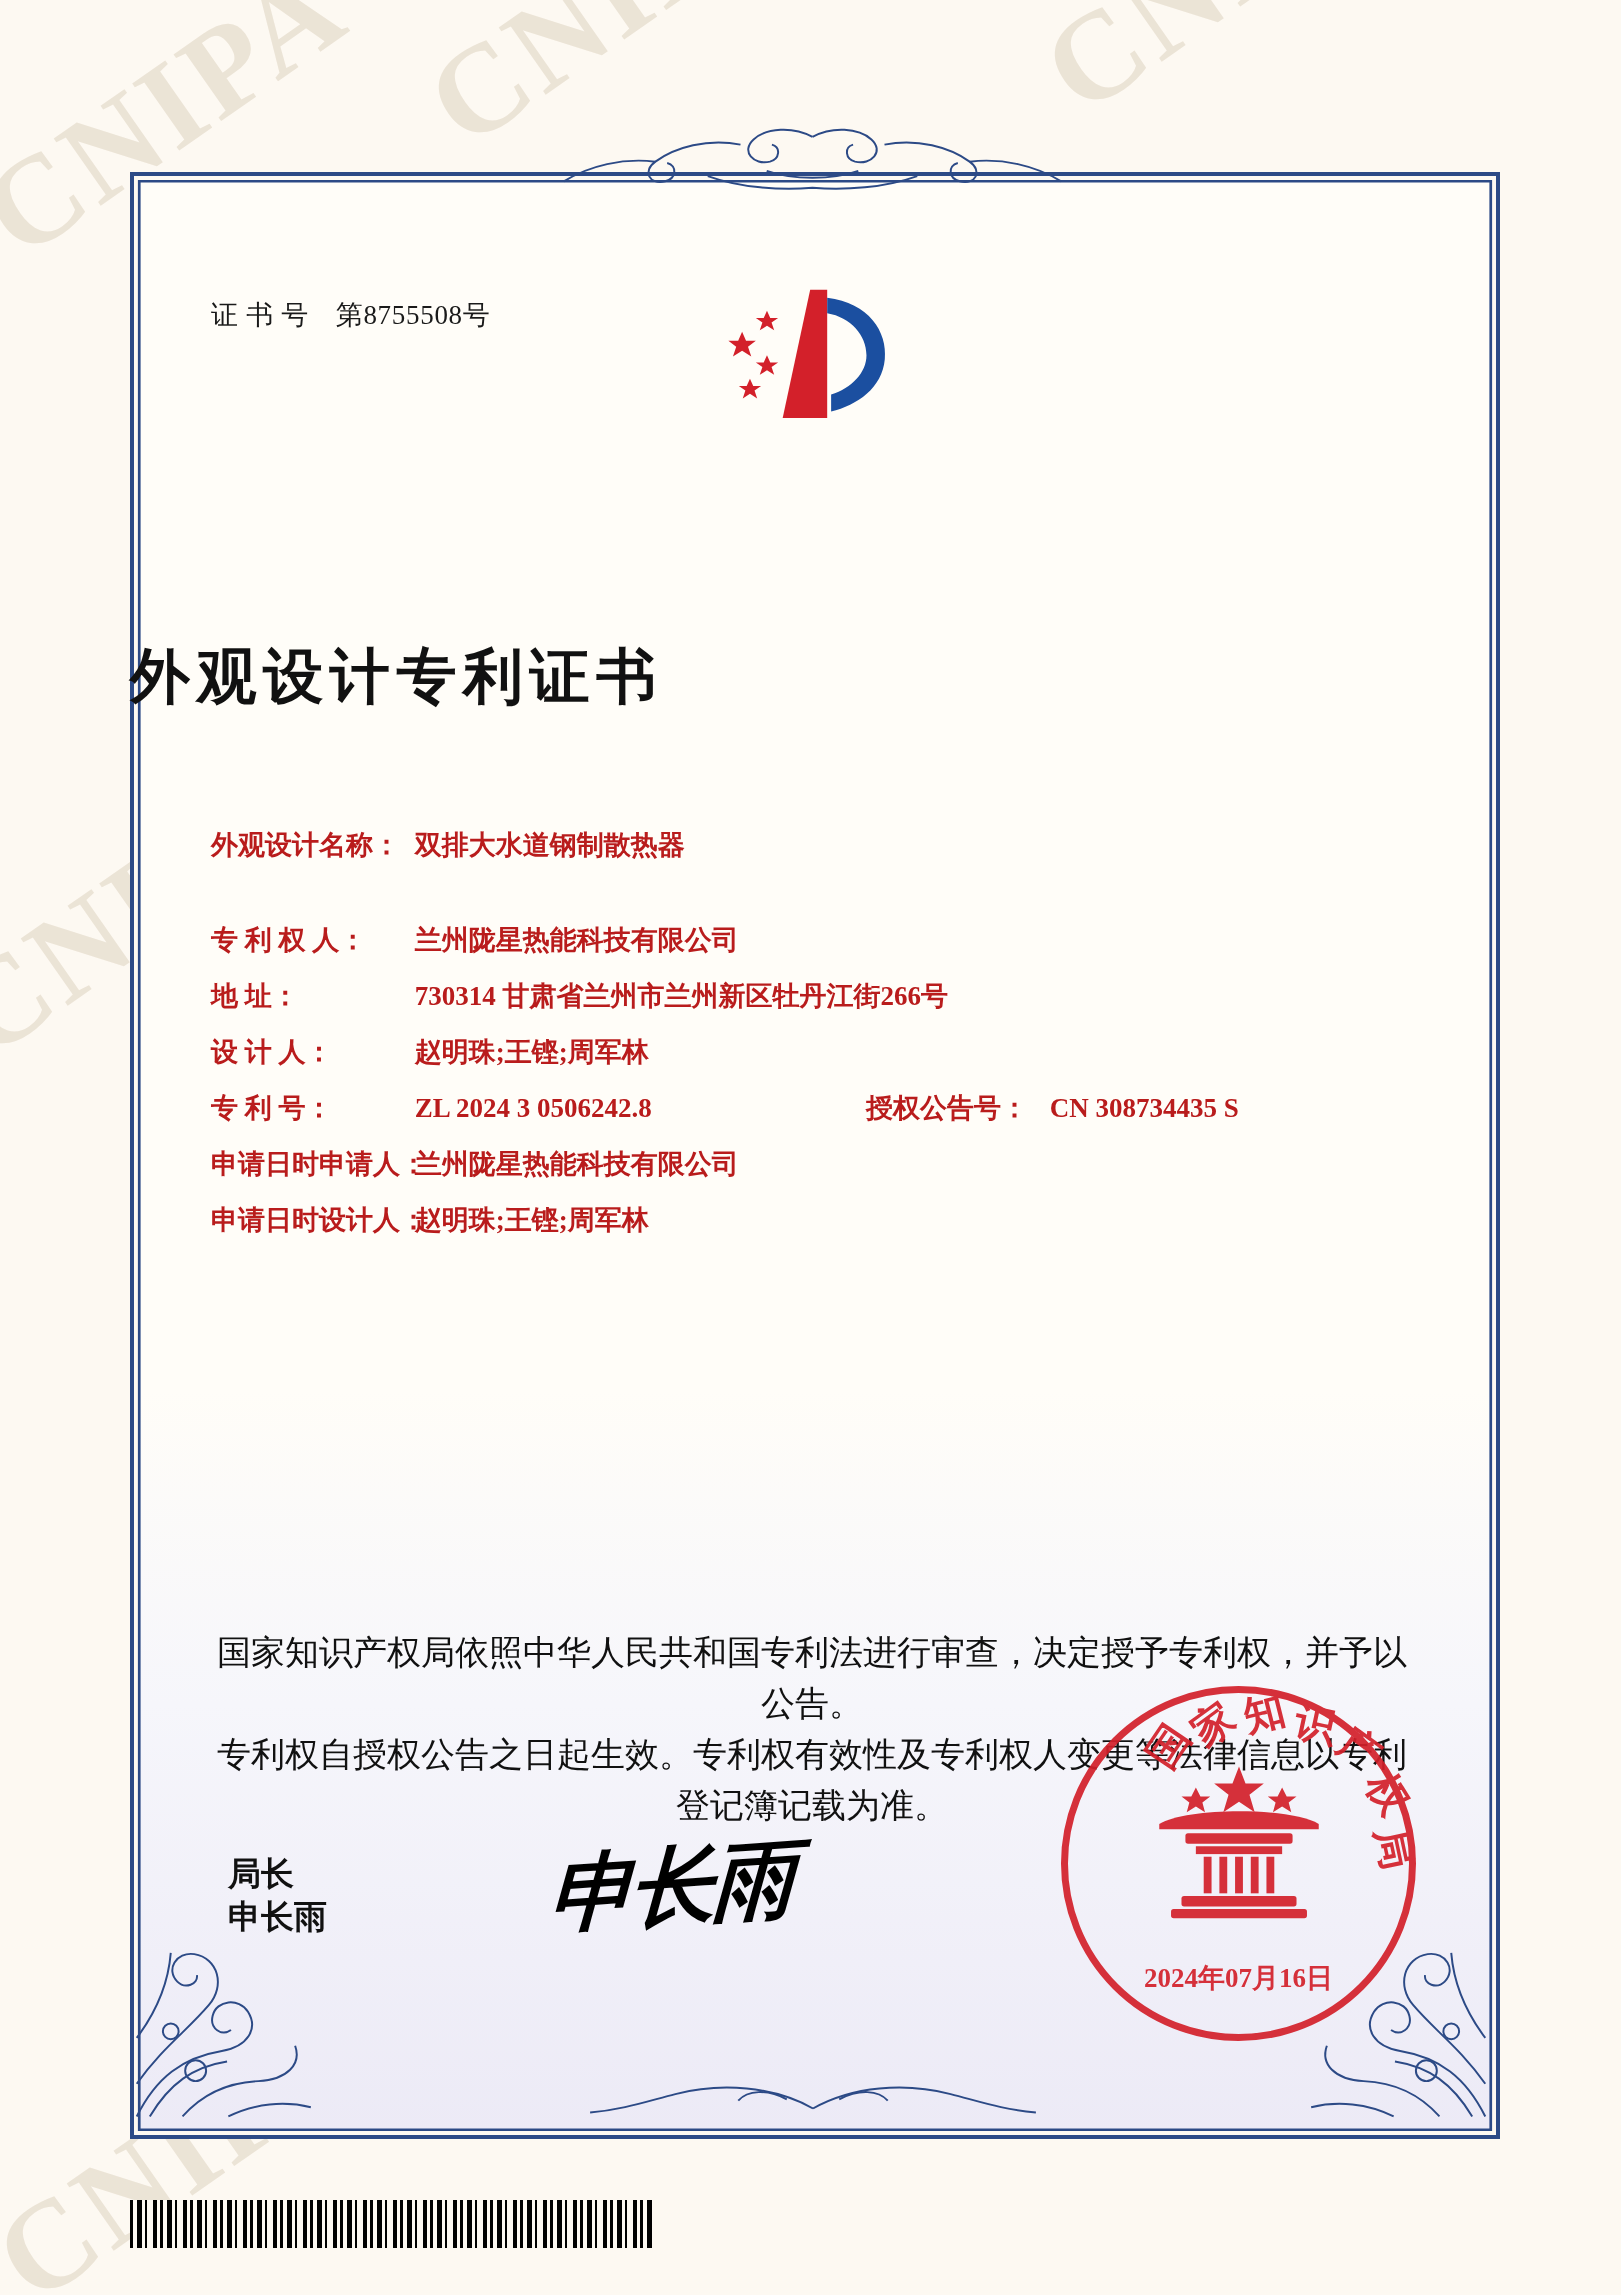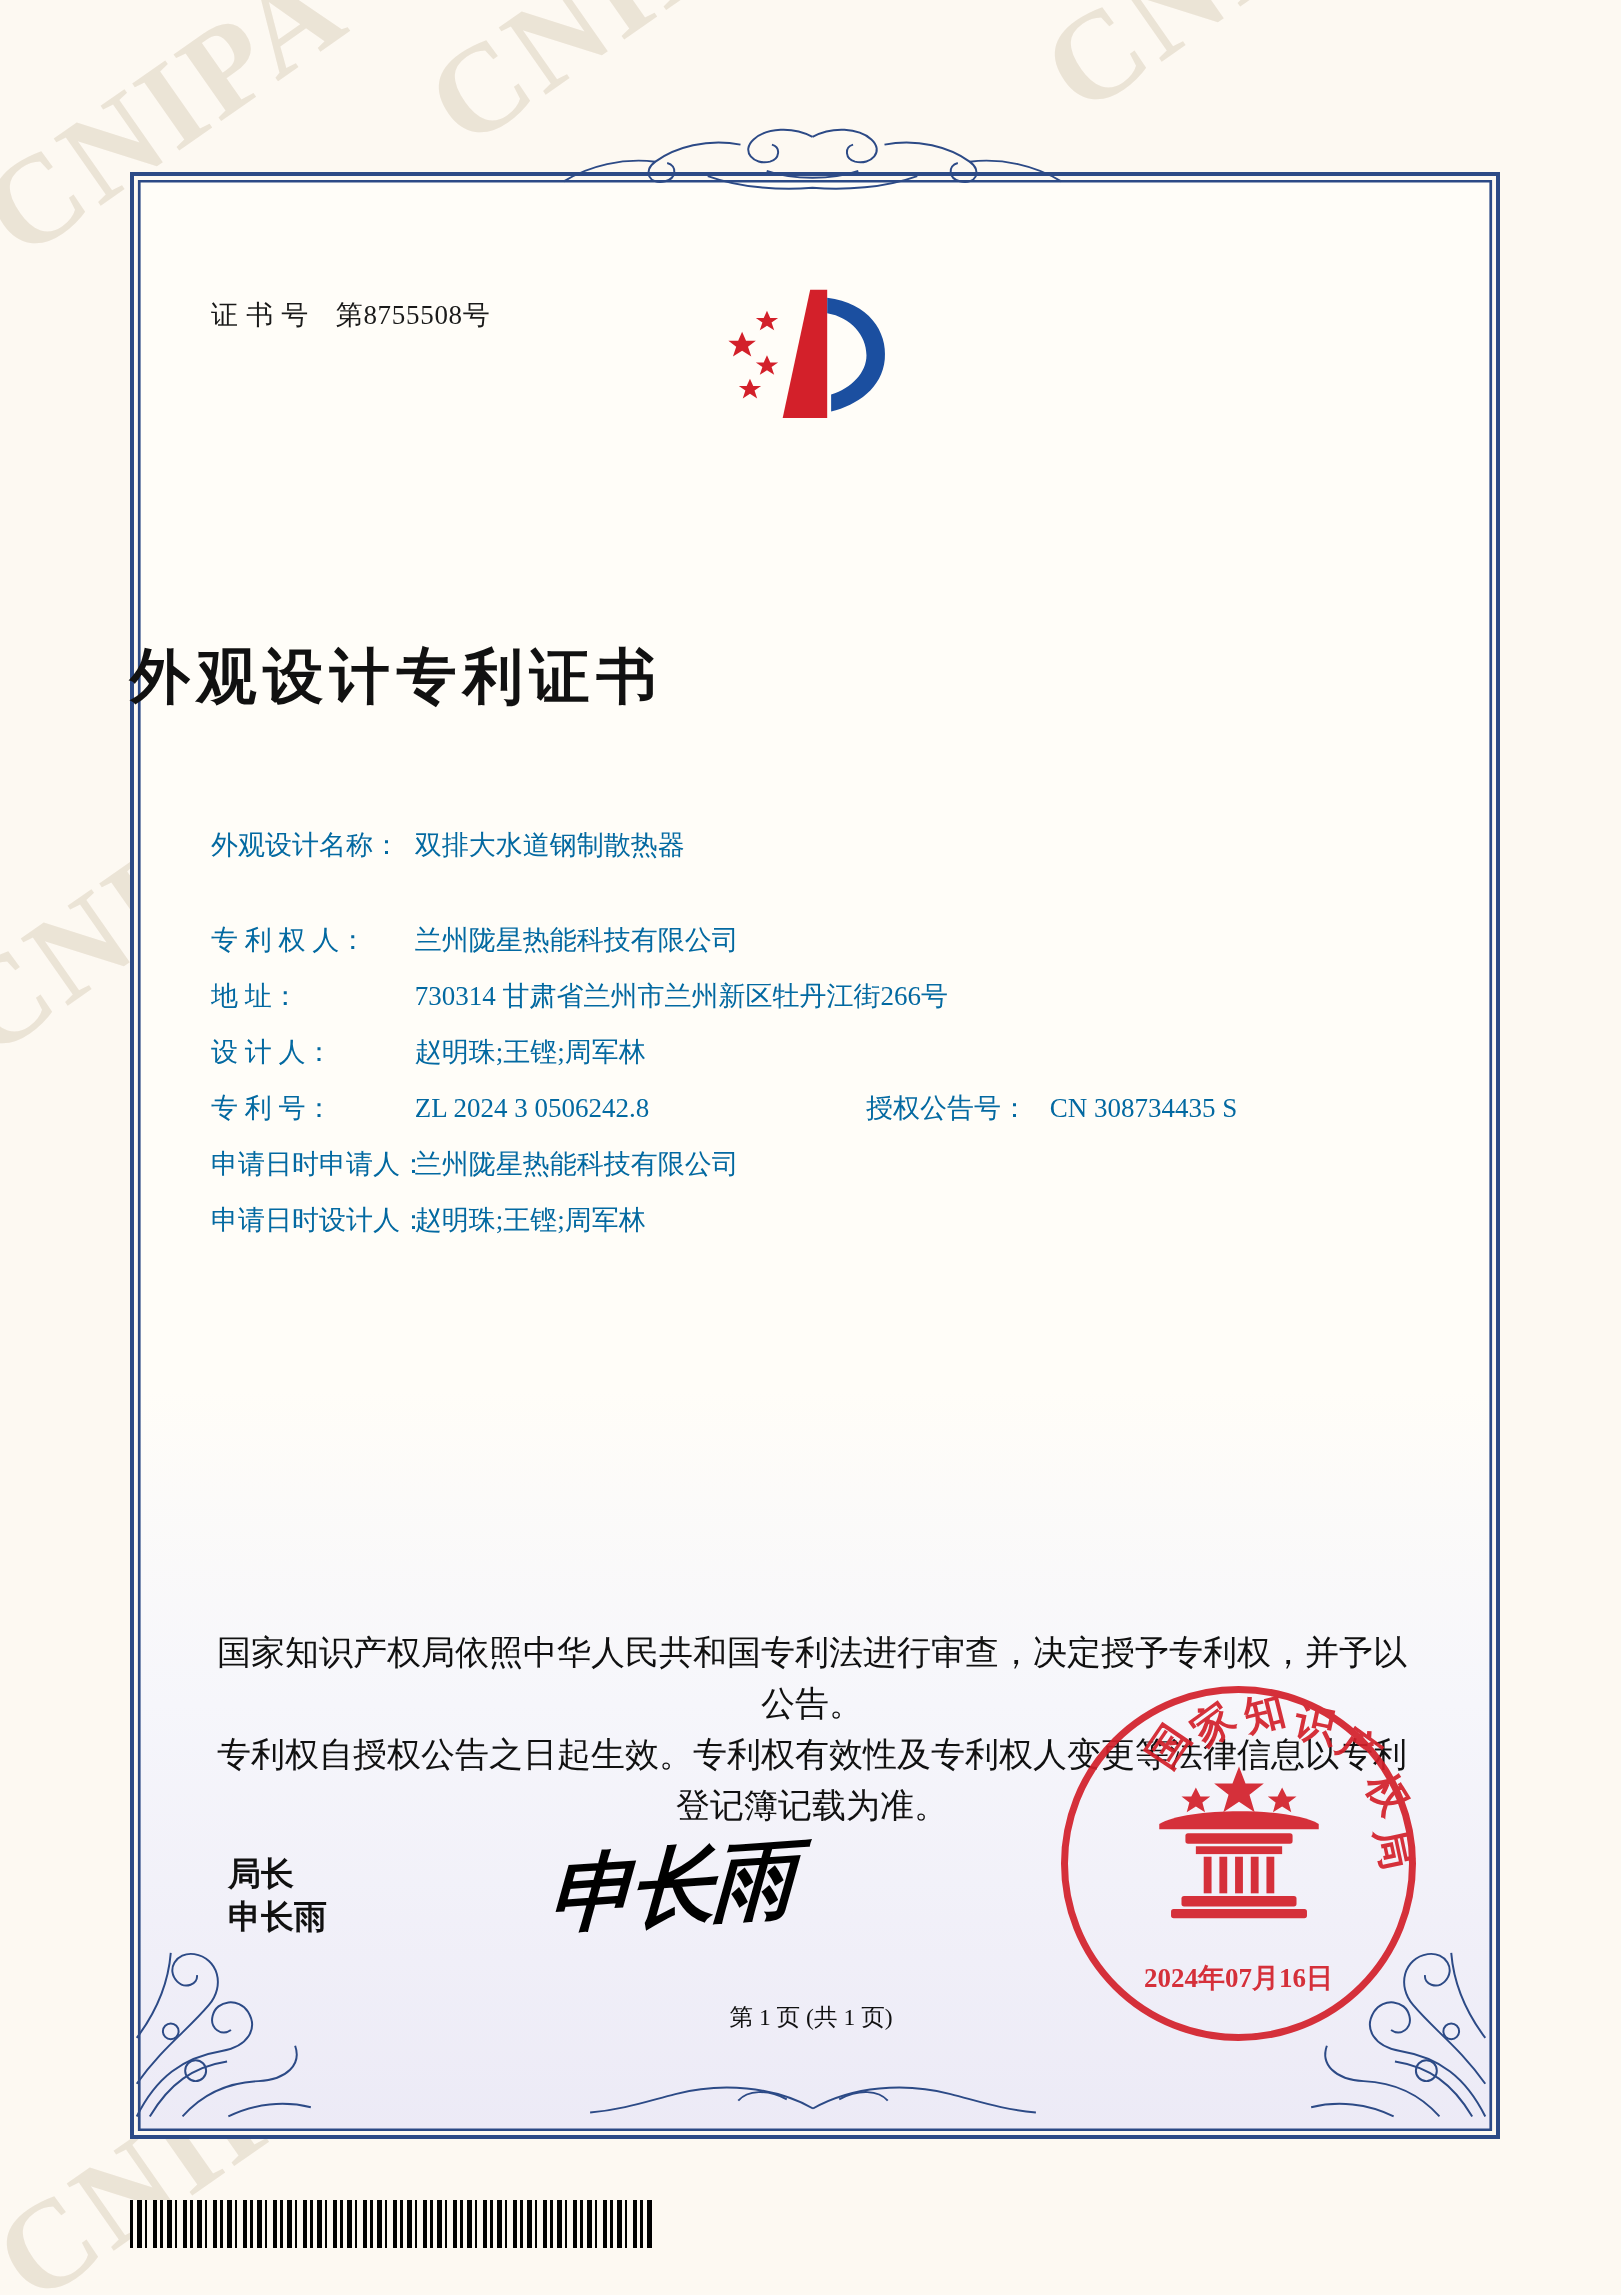--- a/index.html
+++ b/index.html
@@ -148,22 +148,23 @@
   #fields {
     position: absolute;
     left: 81px;
     top: 655px;
     width: 1206px;
   }
   .row {
     position: relative;
     height: 56px;
     font-size: 27px;
-    color: #0369a1;
+    color: #b91c1c;
     white-space: nowrap;
+    font-weight: bold;
   }
   .lbl {
     display: inline-block;
     width: 197px;
     letter-spacing: 0px;
   }
   .val { font-size: 27px; }
   .col2 {
     position: absolute;
     left: 655px;
@@ -441,18 +442,17 @@
           <rect x="158" y="146" width="12" height="56"></rect>
           <rect x="182" y="146" width="12" height="56"></rect>
           <rect x="52" y="206" width="176" height="16" rx="4"></rect>
           <rect x="36" y="226" width="208" height="14" rx="4"></rect>
           <path d="M18 96 C 60 70, 220 70, 262 96 L262 104 L18 104 Z"></path>
         </g>
       </svg>
       <div id="seal-date">2024年07月16日</div>
     </div>
 
-    <div id="page-no">第 1 页 (共 1 页)</div>
   </div>
 
   <div id="barcode"></div>
 </div>
 
 
 </body></html>

